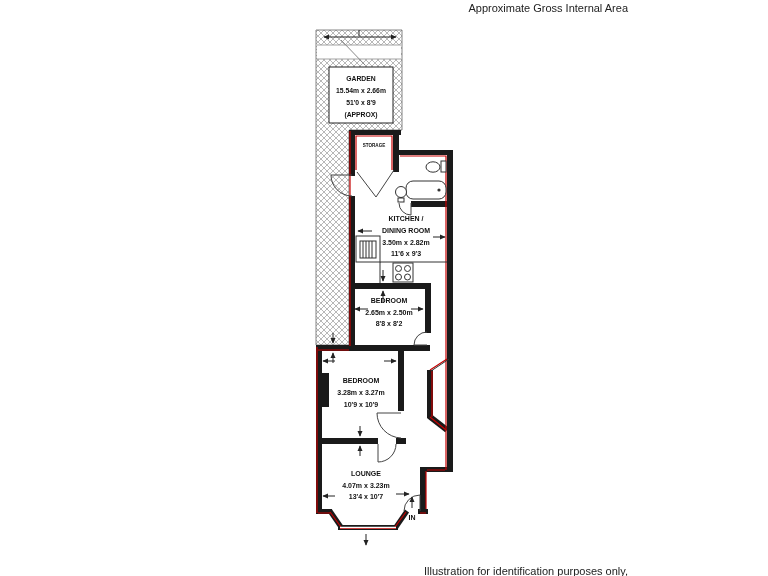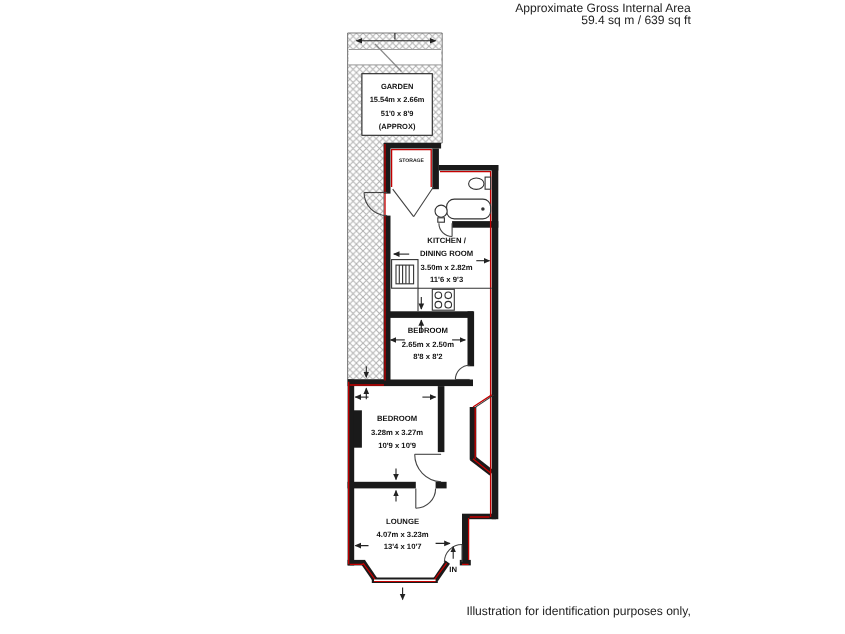--- a/index.html
+++ b/index.html
@@ -1,21 +1,21 @@
 <!DOCTYPE html>
 <html><head>
 <meta charset="utf-8">
 <style>
   html,body{margin:0;padding:0;background:#fff;}
   .canvas{position:relative;width:768px;height:576px;background:#fff;overflow:hidden;
           font-family:"Liberation Sans",sans-serif;}
   .header,.footer{position:absolute;left:0;width:628px;text-align:right;color:#222;
           font-size:11px;line-height:11px;}
   .header{top:3px;}
-  .footer{top:551px;}
+  .footer{top:566px;}
   svg{position:absolute;left:0;top:0;}
   svg text{font-family:"Liberation Sans",sans-serif;fill:#111;text-anchor:middle;}
   .roomlabel{font-size:7px;font-weight:bold;}
   .gardenlabel{font-size:6.8px;font-weight:bold;}
   .storagelabel{font-size:4.6px;font-weight:bold;}
   .inlabel{font-size:7px;font-weight:bold;}
   .wall{fill:#1a1a1a;}
   .wline{stroke:#1a1a1a;fill:none;}
   .red{stroke:#c40000;stroke-width:1.2;fill:none;}
   .thin{stroke:#333;stroke-width:1;fill:none;}
@@ -23,21 +23,20 @@
   .door{stroke:#444;stroke-width:1;fill:none;}
   .dim{stroke:#222;stroke-width:1;fill:none;}
 </style>
 </head>
 <body>
 
 <div class="canvas">
 
   <div class="header">
     <div>Approximate Gross Internal Area</div>
-    <div>59.4 sq m / 639 sq ft</div>
   </div>
 
   <svg width="768" height="576" viewBox="0 0 768 576">
     <defs>
       <pattern id="hatch" width="6" height="6" patternUnits="userSpaceOnUse">
         <path d="M0,6 L6,0 M0,0 L6,6" stroke="#b0b0b0" stroke-width="0.9" fill="none"></path>
       </pattern>
       <marker id="ah" viewBox="0 0 10 10" refX="8" refY="5" markerWidth="6.5" markerHeight="6.5" orient="auto">
         <path d="M0,1 L9,5 L0,9 Z" fill="#222"></path>
       </marker>

